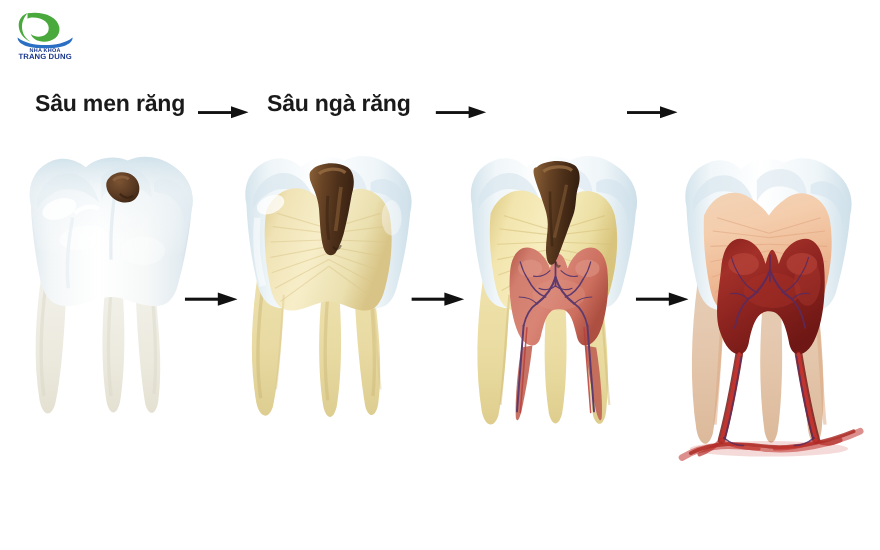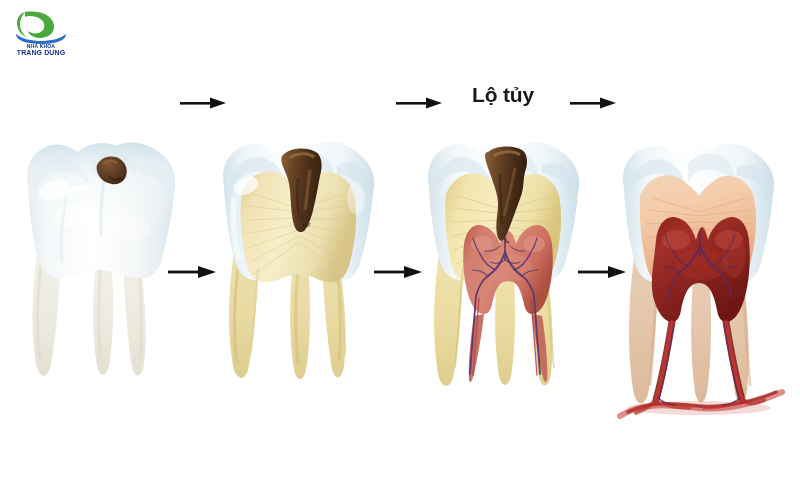--- a/index.html
+++ b/index.html
@@ -96,21 +96,22 @@
                  C25 27 34 26 36 20 C38 13 31 8 22 8 C20 8 18 8.4 17 9 Z" fill="#4aa93c"></path>
         <path d="M17 4 C17 4 12 9 12 16 C12 22 15 27 20 30 C14 28 9 22 9 15 C9 9 13 5 17 4 Z" fill="#4aa93c"></path>
       </svg>
     </div>
     <div class="logo-text">
       <div class="l1">NHA KHOA</div>
       <div class="l2">TRANG DUNG</div>
     </div>
   </div>
 
-  <div class="stage-label" style="left:456px;width:94px;">Lộ tủy</div>
+  <div class="stage-label" style="left:26px;width:148px;">Sâu men răng</div>
+  <div class="stage-label" style="left:232px;width:152px;">Sâu ngà răng</div>
 
   <div class="hdr-arrow" style="left:180px;width:46px;">
     <svg width="46" height="12" viewBox="0 0 46 12">
       <rect x="0" y="5" width="33" height="2.6" fill="#111111"></rect>
       <path d="M30 0.5 L46 6 L30 11.5 Z" fill="#111111"></path>
     </svg>
   </div>
   <div class="hdr-arrow" style="left:396px;width:46px;">
     <svg width="46" height="12" viewBox="0 0 46 12">
       <rect x="0" y="5" width="33" height="2.6" fill="#111111"></rect>

